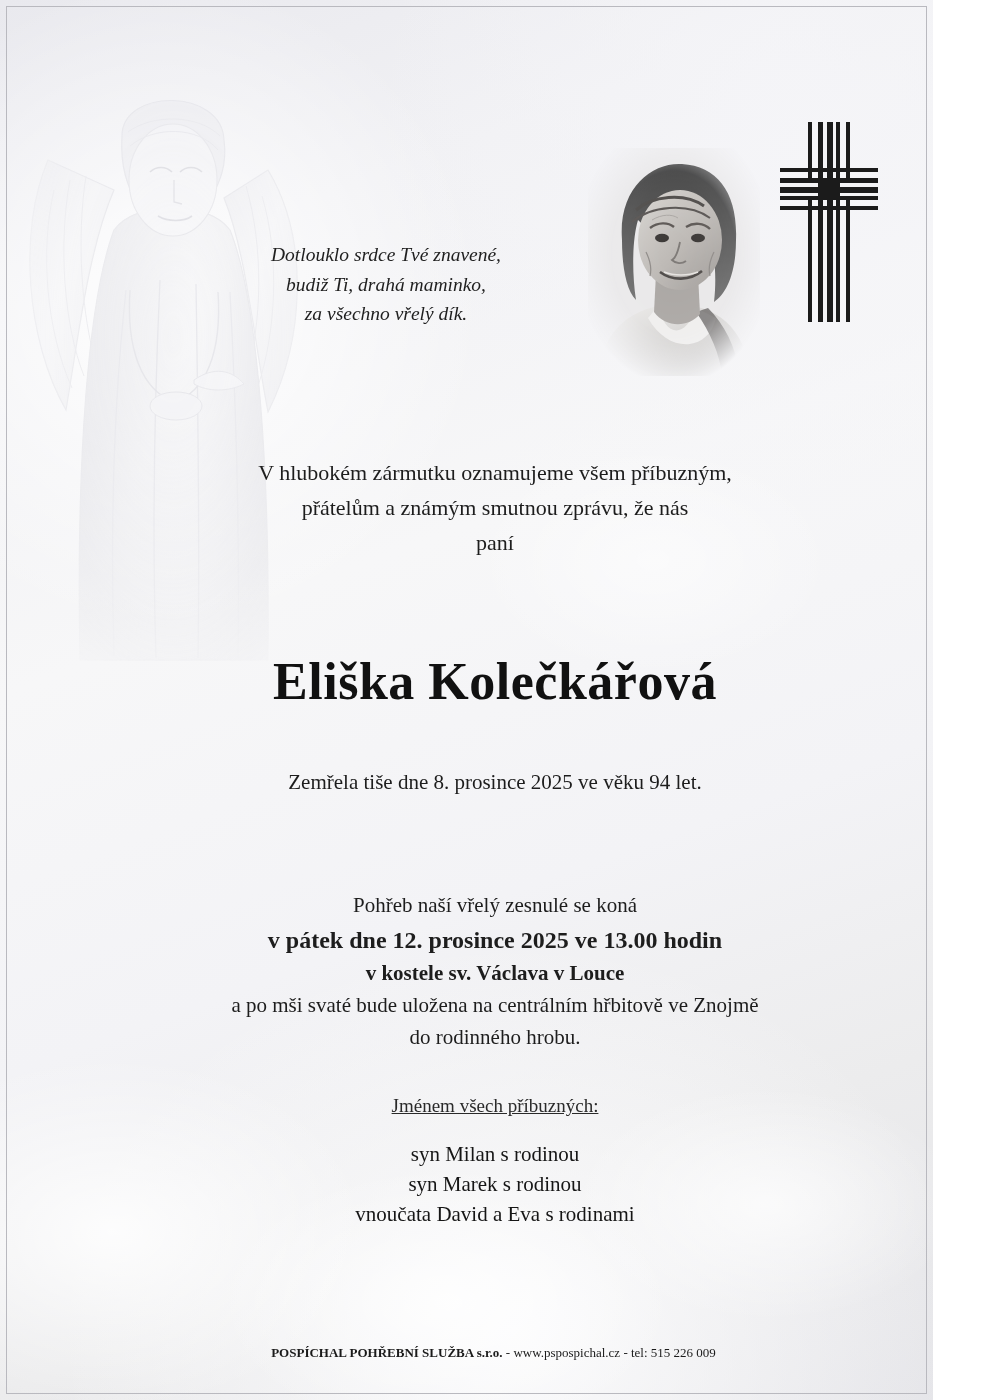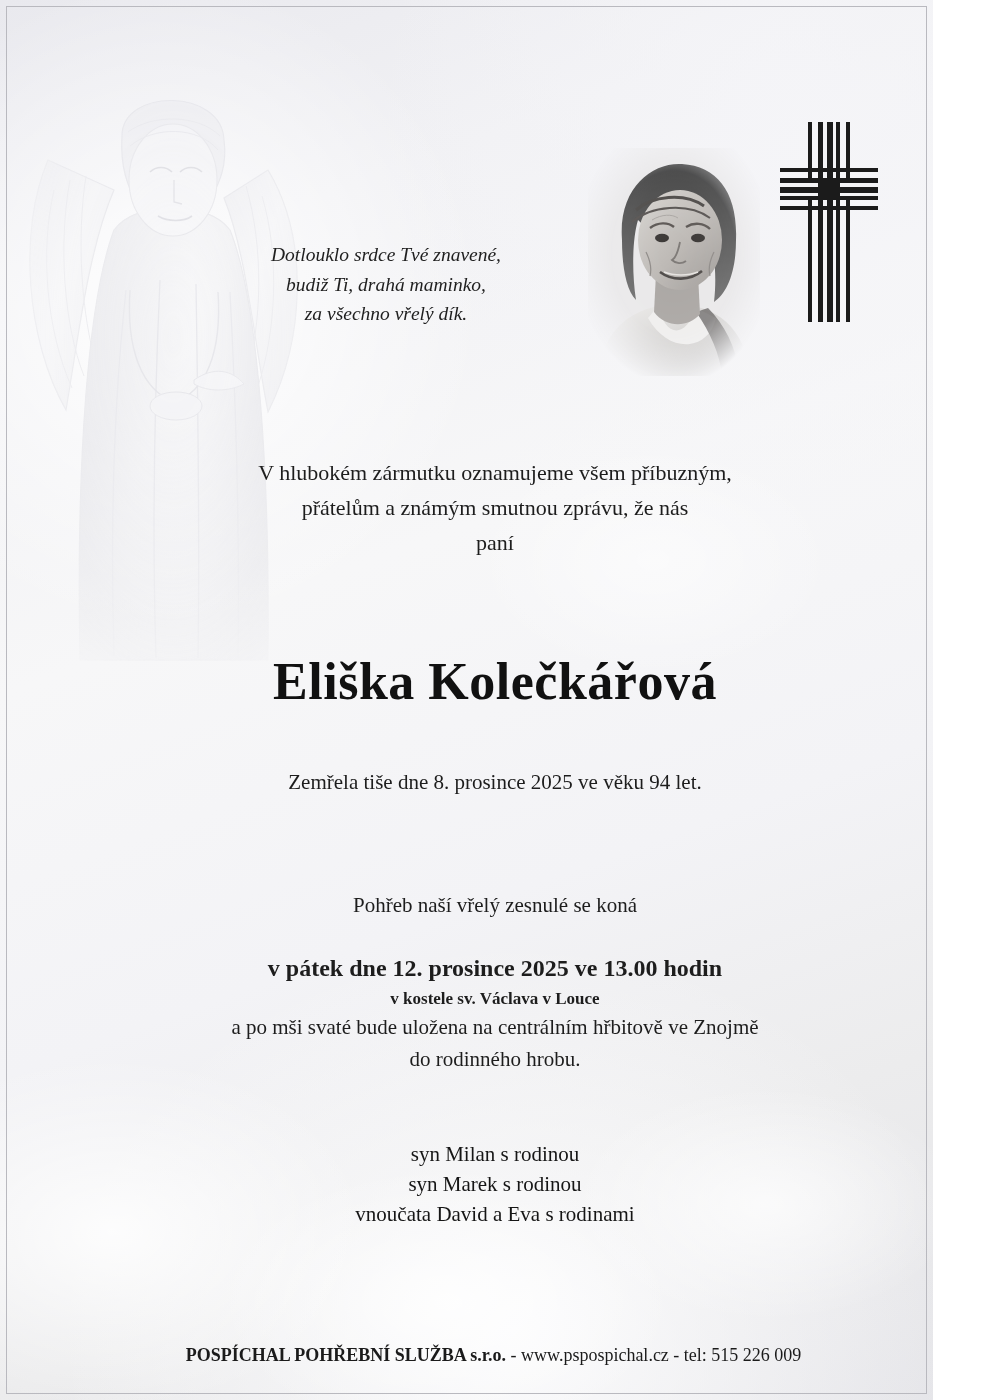--- a/index.html
+++ b/index.html
@@ -121,25 +121,24 @@
     top: 890px;
     width: 770px;
     text-align: center;
     font-size: 21px;
     line-height: 1.52;
     color: #1d1d1d;
   }
   .funeral .strong {
     font-weight: bold;
     font-size: 24px;
-    margin-top: 28px;
   }
   .funeral .strong-sm {
     font-weight: bold;
-    font-size: 17px;
+    font-size: 21px;
   }
 
   .behalf {
     position: absolute;
     left: 150px;
     top: 1095px;
     width: 690px;
     text-align: center;
     font-size: 19px;
   }
@@ -158,21 +157,21 @@
     line-height: 1.42;
     color: #161616;
   }
 
   .footer {
     position: absolute;
     left: 0;
     top: 1345px;
     width: 987px;
     text-align: center;
-    font-size: 18px;
+    font-size: 13px;
     color: #1b1b1b;
   }
   .footer .bold { font-weight: bold; }
 </style>
 </head>
 <body>
 
 <div class="page">
 
   <div class="clouds"></div>
@@ -337,20 +336,23 @@
   <div class="died">Zemřela tiše dne 8. prosince 2025 ve věku 94 let.</div>
 
   <div class="funeral">
     <div>Pohřeb naší vřelý zesnulé se koná</div>
     <div class="strong">v pátek dne 12. prosince 2025 ve 13.00 hodin</div>
     <div class="strong-sm">v kostele sv. Václava v Louce</div>
     <div>a po mši svaté bude uložena na centrálním hřbitově ve Znojmě</div>
     <div>do rodinného hrobu.</div>
   </div>
 
+  <div class="behalf">
+    <span>Jménem všech příbuzných:</span>
+  </div>
 
   <div class="survivors">
     <div>syn Milan s rodinou</div>
     <div>syn Marek s rodinou</div>
     <div>vnoučata David a Eva s rodinami</div>
   </div>
 
   <div class="footer">
     <span class="bold">POSPÍCHAL POHŘEBNÍ SLUŽBA s.r.o.</span>
     <span>- www.pspospichal.cz - tel: 515 226 009</span>

